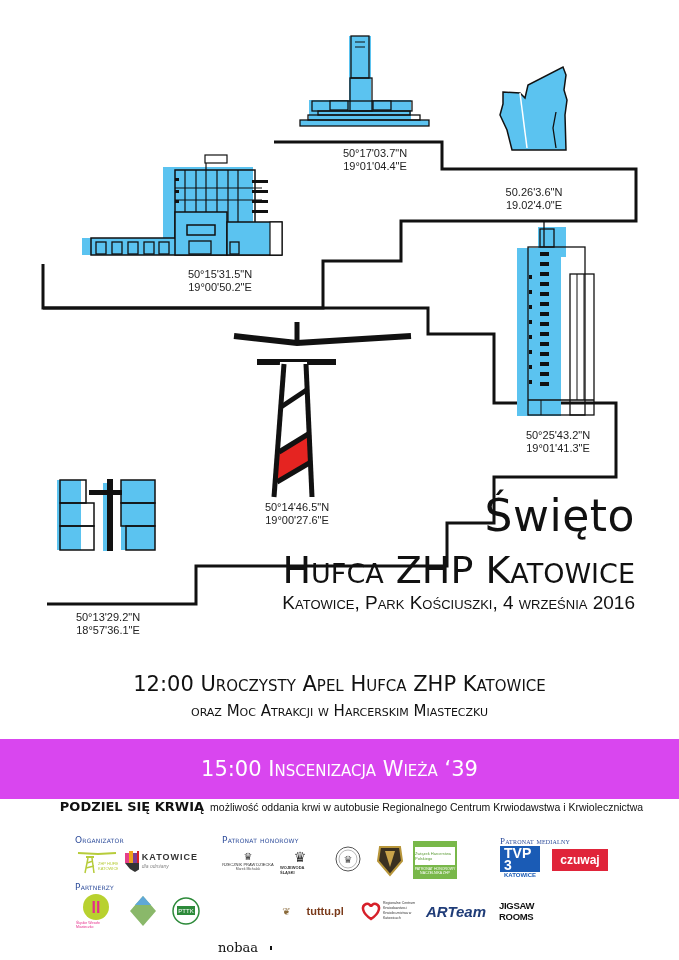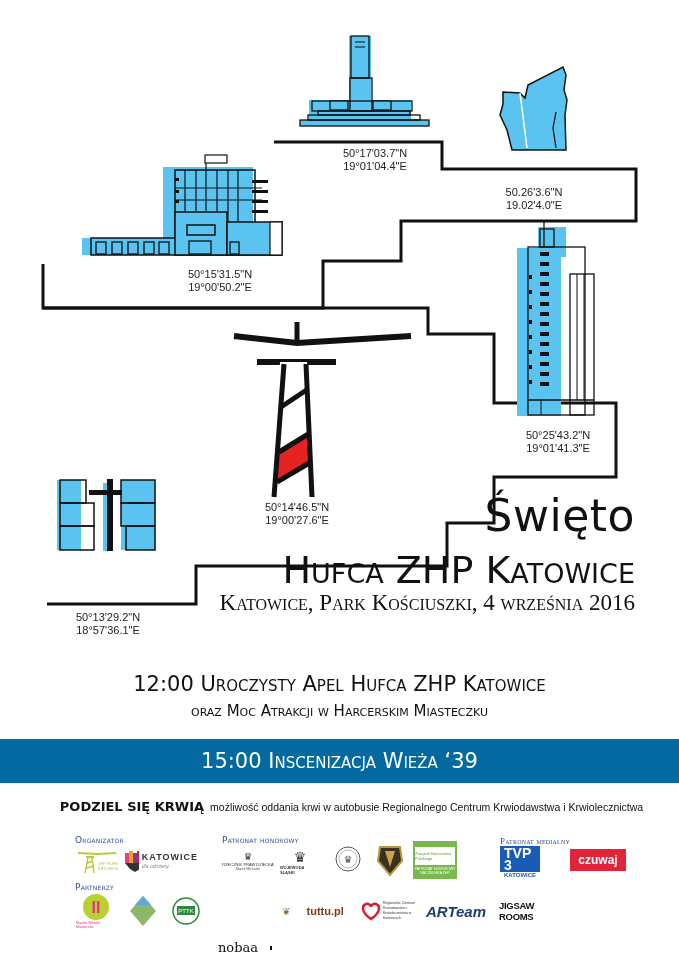--- a/index.html
+++ b/index.html
@@ -1,24 +1,24 @@
 <!DOCTYPE html>
 <html><head>
 <meta charset="utf-8">
 <style>
   html,body{margin:0;padding:0;background:#fff;}
   body{width:679px;height:960px;position:relative;overflow:hidden;font-family:"Liberation Sans",sans-serif;color:#111;}
   svg.art{position:absolute;left:0;top:0;}
   .coord{position:absolute;font-family:"Liberation Sans",sans-serif;font-size:11px;line-height:13px;text-align:center;color:#222;white-space:nowrap;}
   .title-main{position:absolute;right:44px;top:490px;font-family:"DejaVu Sans",sans-serif;font-size:44px;line-height:52px;font-weight:normal;letter-spacing:0.5px;color:#111;}
   .title-sub{position:absolute;right:44px;top:548px;font-family:"DejaVu Sans",sans-serif;font-size:38px;line-height:44px;color:#111;font-variant:small-caps;letter-spacing:0px;}
-  .title-place{position:absolute;right:44px;top:592px;font-family:Liberation Serif, serif;font-size:23px;line-height:22px;color:#111;font-variant:small-caps;}
+  .title-place{position:absolute;right:44px;top:592px;font-family:Liberation Sans, sans-serif;font-size:19px;line-height:22px;color:#111;font-variant:small-caps;}
   .event1{position:absolute;left:0;width:679px;top:670px;text-align:center;font-family:"DejaVu Sans",sans-serif;font-size:21px;line-height:28px;font-variant:small-caps;color:#111;}
   .event1b{position:absolute;left:0;width:679px;top:700px;text-align:center;font-family:"DejaVu Sans",sans-serif;font-size:15px;line-height:22px;font-variant:small-caps;color:#111;}
-  .band{position:absolute;left:0;top:739px;width:679px;height:44px;background:#0369a1;display:flex;align-items:center;justify-content:center;}
+  .band{position:absolute;left:0;top:739px;width:679px;height:60px;background:#d946ef;display:flex;align-items:center;justify-content:center;}
   .band span{font-family:"DejaVu Sans",sans-serif;font-size:21px;color:#fff;font-variant:small-caps;}
   .blood{position:absolute;left:12px;width:679px;top:797px;text-align:center;white-space:nowrap;}
   .blood .b1{font-family:"DejaVu Sans",sans-serif;font-size:13px;font-weight:bold;color:#111;}
   .blood .b2{font-family:"Liberation Sans",sans-serif;font-size:10.5px;color:#111;margin-left:6px;}
   .lbl{position:absolute;font-family:"DejaVu Sans",sans-serif;font-size:9px;color:#2e4d9b;font-variant:small-caps;letter-spacing:0.2px;}
   .logo{position:absolute;display:flex;align-items:center;justify-content:center;}
   .logo-txt{font-family:"Liberation Sans",sans-serif;}
 </style>
 </head>
 <body>
@@ -246,21 +246,21 @@
   <div style="width:40px;height:18px;background:#fff;margin-top:2px;display:flex;align-items:center;justify-content:center;">
       <span class="logo-txt" style="font-size:4px;color:#5a9a34;">Związek Harcerstwa Polskiego</span>
     </div>
   <span class="logo-txt" style="font-size:3.5px;color:#fff;margin-top:2px;text-align:center;">PATRONAT HONOROWY NACZELNIKA ZHP</span>
 </div>
 
 <div class="logo" style="left:500px;top:849px;width:40px;height:26px;flex-direction:column;">
   <div style="background:#1a5bb5;color:#fff;font-size:14px;font-weight:bold;padding:1px 4px;line-height:12px;" class="logo-txt">TVP 3</div>
   <span class="logo-txt" style="font-size:6px;font-weight:bold;color:#1a5bb5;">KATOWICE</span>
 </div>
-<div class="logo" style="left:570px;top:849px;width:56px;height:22px;background:#e0243a;">
+<div class="logo" style="left:552px;top:849px;width:56px;height:22px;background:#e0243a;">
   <span class="logo-txt" style="font-size:12px;font-weight:bold;color:#fff;">czuwaj</span>
 </div>
 
 <div class="logo" style="left:76px;top:893px;width:40px;height:36px;flex-direction:column;">
   <svg width="28" height="28">
       <circle cx="14" cy="14" r="13" fill="#b8d12f"></circle>
       <text x="14" y="20" text-anchor="middle" font-size="16" font-weight="bold" fill="#e62b8a" font-family="Liberation Sans, sans-serif">ll</text>
     </svg>
   <span class="logo-txt" style="font-size:3.5px;color:#e62b8a;">Śląskie Wesołe Miasteczko</span>
 </div>

